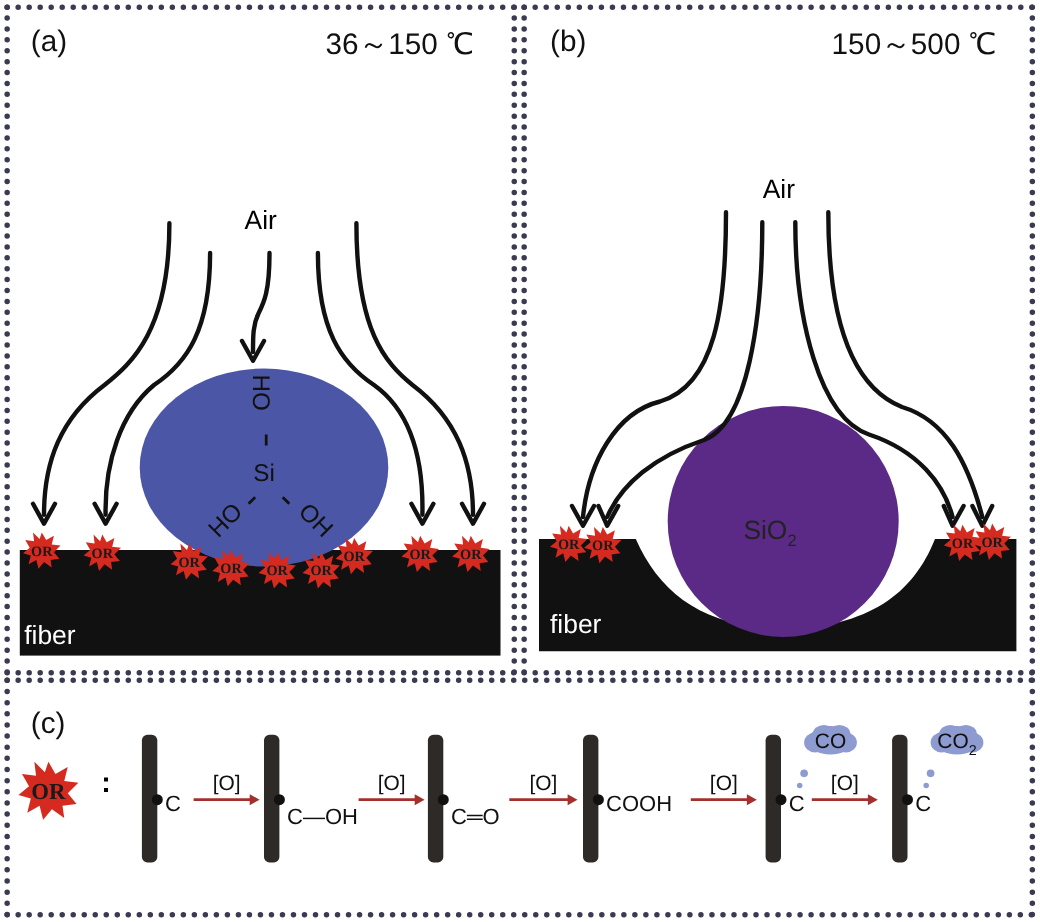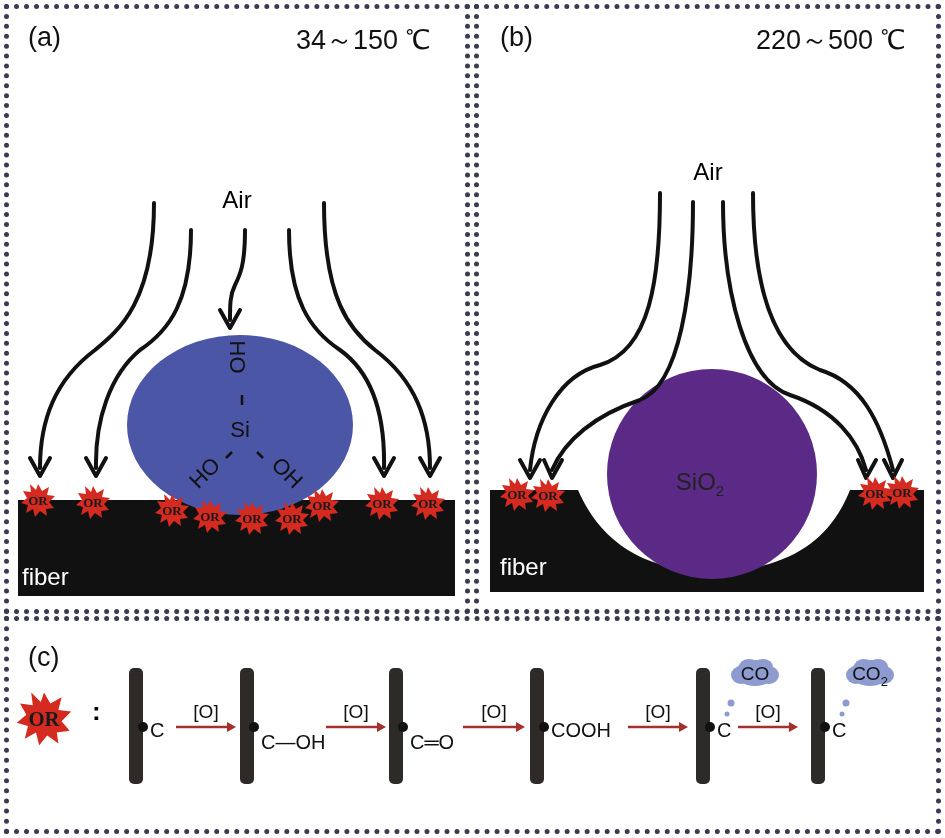--- a/index.html
+++ b/index.html
@@ -13,25 +13,25 @@
   .plabel { position: absolute; font-size: 27px; }
   .temp { position: absolute; font-size: 27px; }
   svg { position: absolute; left: 0; top: 0; }
   .svgtext { font-family: "Liberation Sans", sans-serif; }
 </style>
 </head>
 <body>
 
 <div class="panel" id="panel-a"></div>
 <div class="plabel" style="left:28px;top:22px">(a)</div>
-<div class="temp" style="left:296px;top:22px">34～150 ℃</div>
+<div class="temp" style="left:296px;top:22px">36～150 ℃</div>
 
 <div class="panel" id="panel-b"></div>
 <div class="plabel" style="left:500px;top:22px">(b)</div>
-<div class="temp" style="left:756px;top:22px">220～500 ℃</div>
+<div class="temp" style="left:756px;top:22px">150～500 ℃</div>
 
 <div class="panel" id="panel-c"></div>
 <div class="plabel" style="left:28px;top:642px">(c)</div>
 
 <svg width="945" height="838" viewBox="0 0 945 838">
   <defs>
     <marker id="ah" viewBox="0 0 20 20" refX="10" refY="14" markerWidth="9" markerHeight="9" orient="auto-start-reverse" markerUnits="userSpaceOnUse">
     </marker>
     <g id="or-star">
       <polygon points="0,-16 4,-9 11,-13 9,-5 17,-4 11,2 16,8 8,9 9,16 2,11 -3,17 -5,9 -12,13 -10,5 -17,3 -11,-2 -15,-9 -7,-8 -8,-16 -2,-10" fill="#d42a1f"></polygon>

